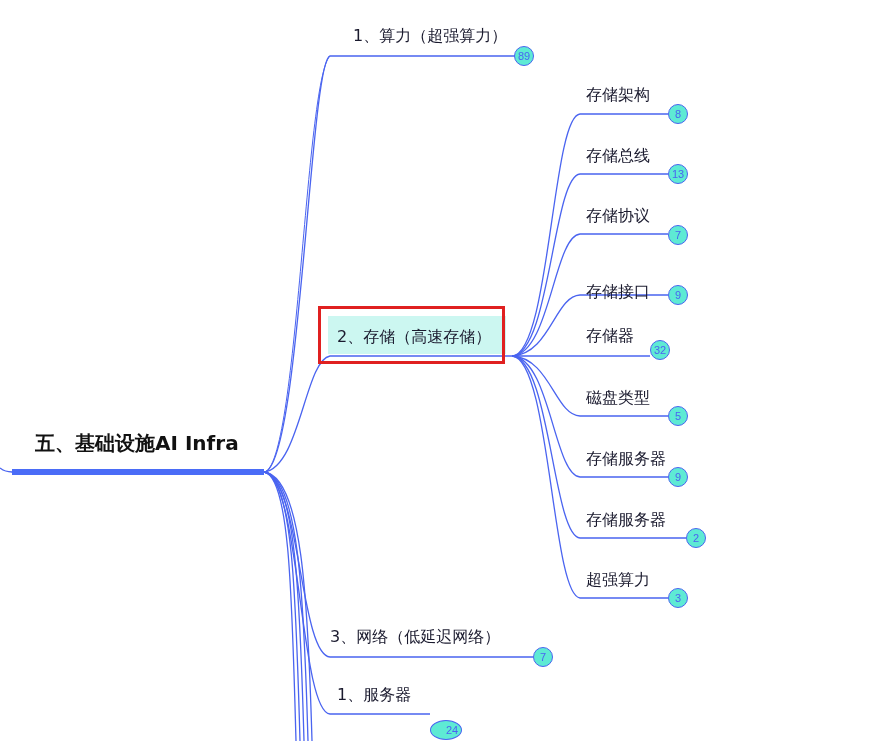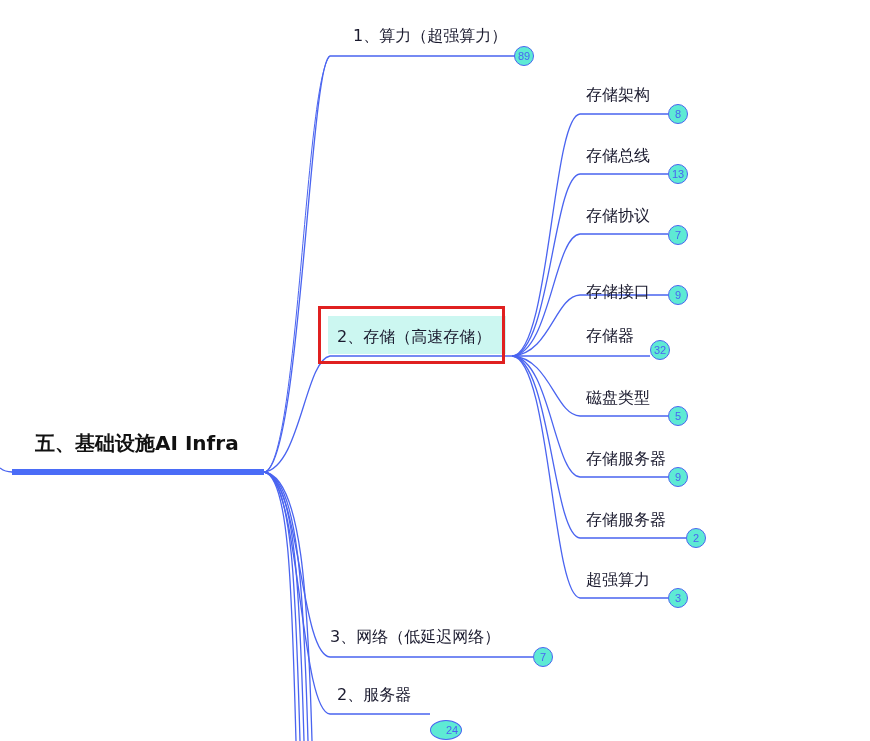--- a/index.html
+++ b/index.html
@@ -83,14 +83,14 @@
 
 <div class="node" style="left:586px;top:510px;">存储服务器</div>
 <div class="badge" style="left:686px;top:528px;">2</div>
 
 <div class="node" style="left:586px;top:570px;">超强算力</div>
 <div class="badge" style="left:668px;top:588px;">3</div>
 
 <div class="node" style="left:330px;top:627px;">3、网络（低延迟网络）</div>
 <div class="badge" style="left:533px;top:647px;">7</div>
 
-<div class="node" style="left:337px;top:685px;">2、服务器</div>
+<div class="node" style="left:337px;top:685px;">1、服务器</div>
 <div class="badge" style="left:430px;top:720px;padding-left:12px;">24</div>
 
 </body></html>

